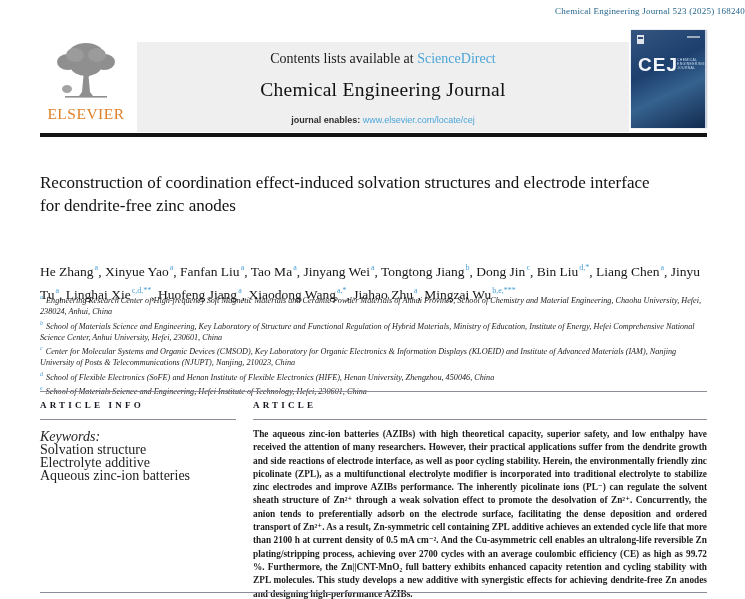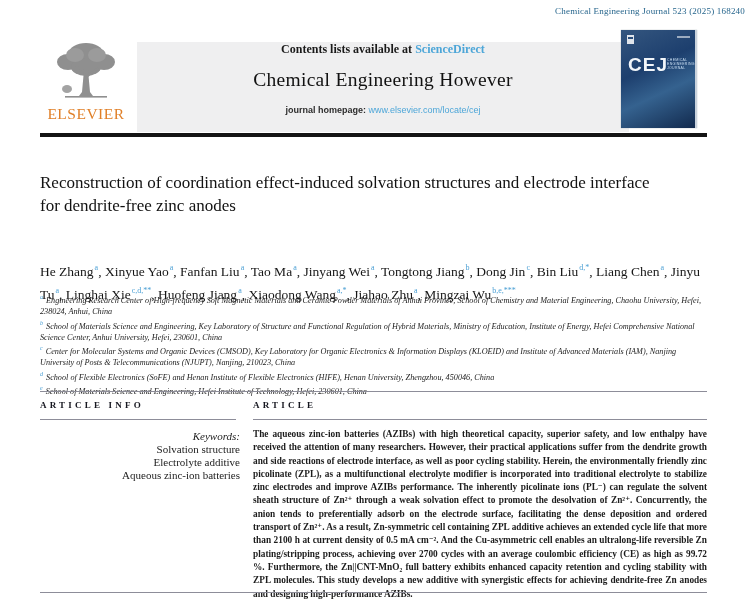--- a/index.html
+++ b/index.html
@@ -18,31 +18,31 @@
   .logo{position:absolute;left:0;top:0;width:92px;height:97px;text-align:center;}
   .logo svg{display:block;margin:2px auto 0;}
   .elsevier-word{
     font-family:"Liberation Serif",serif;font-size:15.5px;color:#e07f27;
     letter-spacing:.5px;margin-top:1px;
   }
   .banner{
     position:absolute;left:97px;top:4px;width:492px;height:90px;
     background:#efeff0;text-align:center;
   }
-  .contents-line{font-size:12px;font-weight:700;color:#1a1a1a;}
+  .contents-line{margin-top:9px;font-size:14px;font-weight:400;color:#1a1a1a;}
   .link{color:#4da6d8;text-decoration:none;cursor:pointer;}
   .journal-title{margin-top:12px;font-size:19.5px;color:#111;letter-spacing:.3px;}
   .homepage-line{
     margin-top:14px;font-size:9px;font-weight:700;color:#2e2e2e;
     font-family:"Liberation Sans","DejaVu Sans",sans-serif;
   }
   .homepage-line .link{font-weight:400;}
   
   .cover{
-    position:absolute;right:10px;top:-8px;width:74px;height:98px;
+    position:absolute;right:0;top:-8px;width:74px;height:98px;
     background:linear-gradient(155deg,#34567f 0%,#1d3f6e 38%,#35628f 62%,#122a4e 100%);
     border-right:2px solid #c9d2dc;box-shadow:0 0 1px #9aa3ad;
   }
   .cover-abbrev{
     position:absolute;left:7px;top:24px;color:#f2f6fa;
     font-family:"Liberation Sans","DejaVu Sans",sans-serif;
     font-size:19px;font-weight:700;letter-spacing:1px;
   }
   .cover-side{
     position:absolute;left:46px;top:28px;color:#c9def2;
@@ -73,21 +73,21 @@
   .rule-top{left:40px;top:391px;width:667px;}
   .rule-info{left:40px;top:419px;width:196px;}
   .rule-abs{left:253px;top:419px;width:454px;}
   .rule-bottom{left:40px;top:592px;width:667px;background:#8d8d99;}
   .sec-heading{
     position:absolute;top:400px;font-size:9px;font-weight:700;color:#15161f;
     letter-spacing:3.2px;
   }
   .h-info{left:40px;}
   .h-abs{left:253px;}
-  .keywords{position:absolute;left:40px;top:430px;width:200px;font-size:11px;line-height:13px;color:#222;text-align:right;}
+  .keywords{position:absolute;left:40px;top:430px;width:200px;font-size:14px;line-height:13px;color:#222;}
   .kw-label{font-style:italic;}
   .abstract{
     position:absolute;left:253px;top:428px;width:454px;
     font-size:9.3px;line-height:13.3px;text-align:justify;color:#1c1c1c;font-weight:bold;
   }
 </style>
 </head>
 <body>
 
 <div class="page">
@@ -114,23 +114,23 @@
           </g>
         </svg>
       </span>
       <div class="elsevier-word">ELSEVIER</div>
     </div>
 
     <div class="banner">
       <div class="contents-line">
         <span>Contents lists available at </span><span class="link">ScienceDirect</span>
       </div>
-      <div class="journal-title">Chemical Engineering However</div>
+      <div class="journal-title">Chemical Engineering Journal</div>
       <div class="homepage-line">
-        <span>journal homepage: </span><span class="link">www.elsevier.com/locate/cej</span>
+        <span>journal enables: </span><span class="link">www.elsevier.com/locate/cej</span>
       </div>
     </div>
 
     <div class="cover">
       <span class="cover-mark"></span>
       <span class="cover-topright"></span>
       <div class="cover-abbrev">CEJ</div>
       <div class="cover-side">
         <div>CHEMICAL</div>
         <div>ENGINEERING</div>

